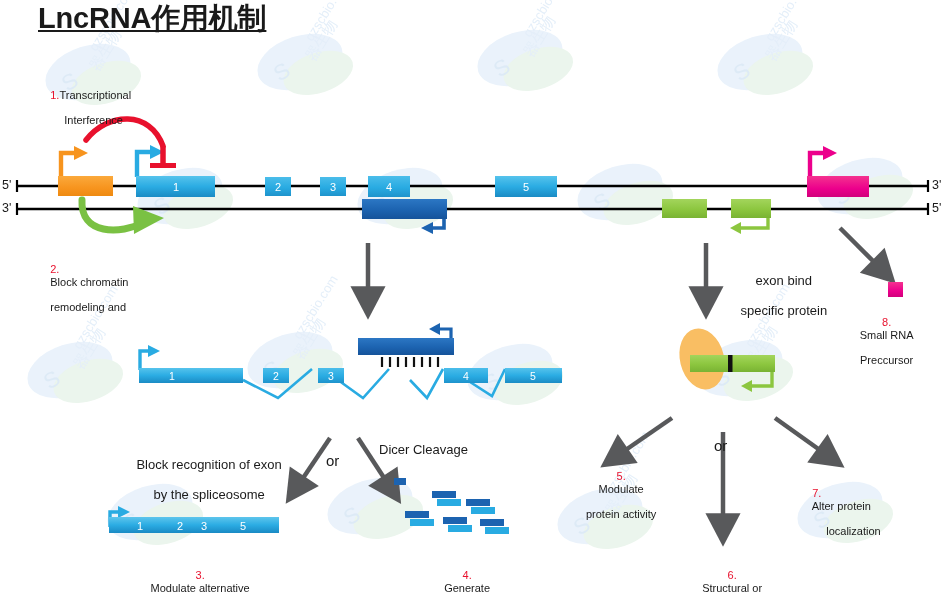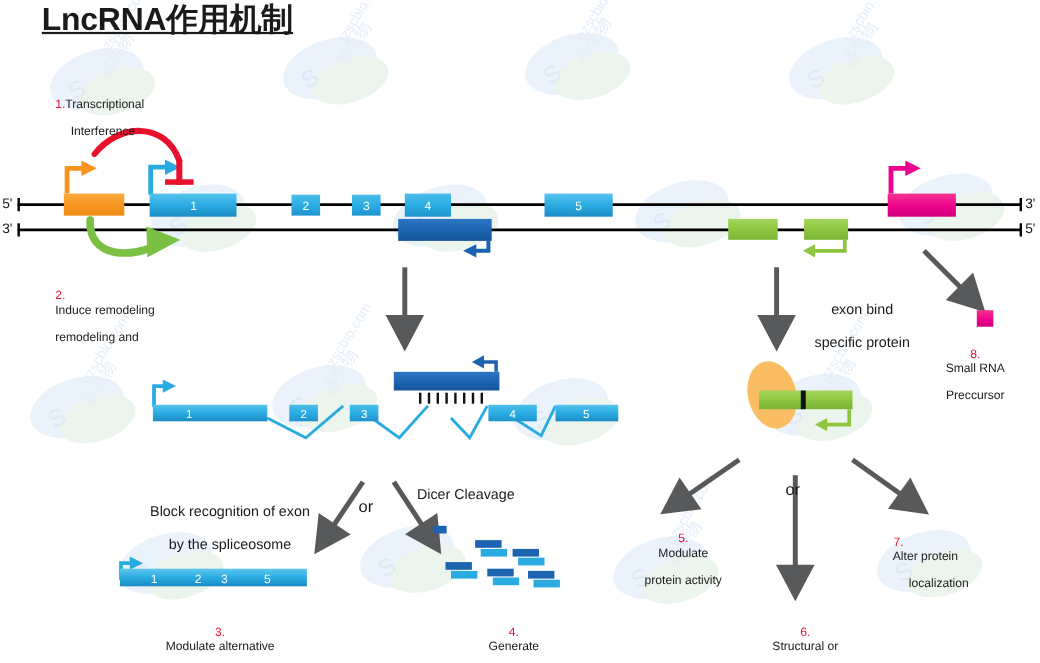--- a/index.html
+++ b/index.html
@@ -324,21 +324,21 @@
   <div class="txt end-label" style="left:932px; top:178px;">3'</div>
   <div class="txt end-label" style="left:932px; top:201px;">5'</div>
 
   <div class="txt step-label" style="left:38px; top:76px;">
     <span class="step-num">1.</span><span>Transcriptional</span><br>
     <span style="margin-left:14px">Interference</span>
   </div>
 
   <div class="txt step-label" style="left:38px; top:250px;">
     <span class="step-num">2.</span>
-    <span>Induce remodeling</span><br>
+    <span>Block chromatin</span><br>
     <span>remodeling and</span><br>
   </div>
 
 
   <div class="txt anno" style="left:726px; top:258px;">
     <span>exon bind</span><br>
     <span>specific protein</span>
   </div>
 
   <div class="txt step-label center" style="left:818px; top:303px; width:125px;">
@@ -363,21 +363,21 @@
     <span>Modulate alternative</span><br>
     
   </div>
 
   <div class="txt step-label center" style="left:390px; top:556px; width:142px;">
     <span class="step-num">4.</span>
     <span>Generate</span><br>
     
   </div>
 
-  <div class="txt step-label center" style="left:530px; top:471px; width:170px;">
+  <div class="txt step-label center" style="left:530px; top:457px; width:170px;">
     <span class="step-num">5.</span>
     <span>Modulate</span><br>
     <span>protein activity</span>
   </div>
 
   <div class="txt step-label center" style="left:636px; top:556px; width:180px;">
     <span class="step-num">6.</span>
     <span>Structural or</span><br>
     
   </div>

